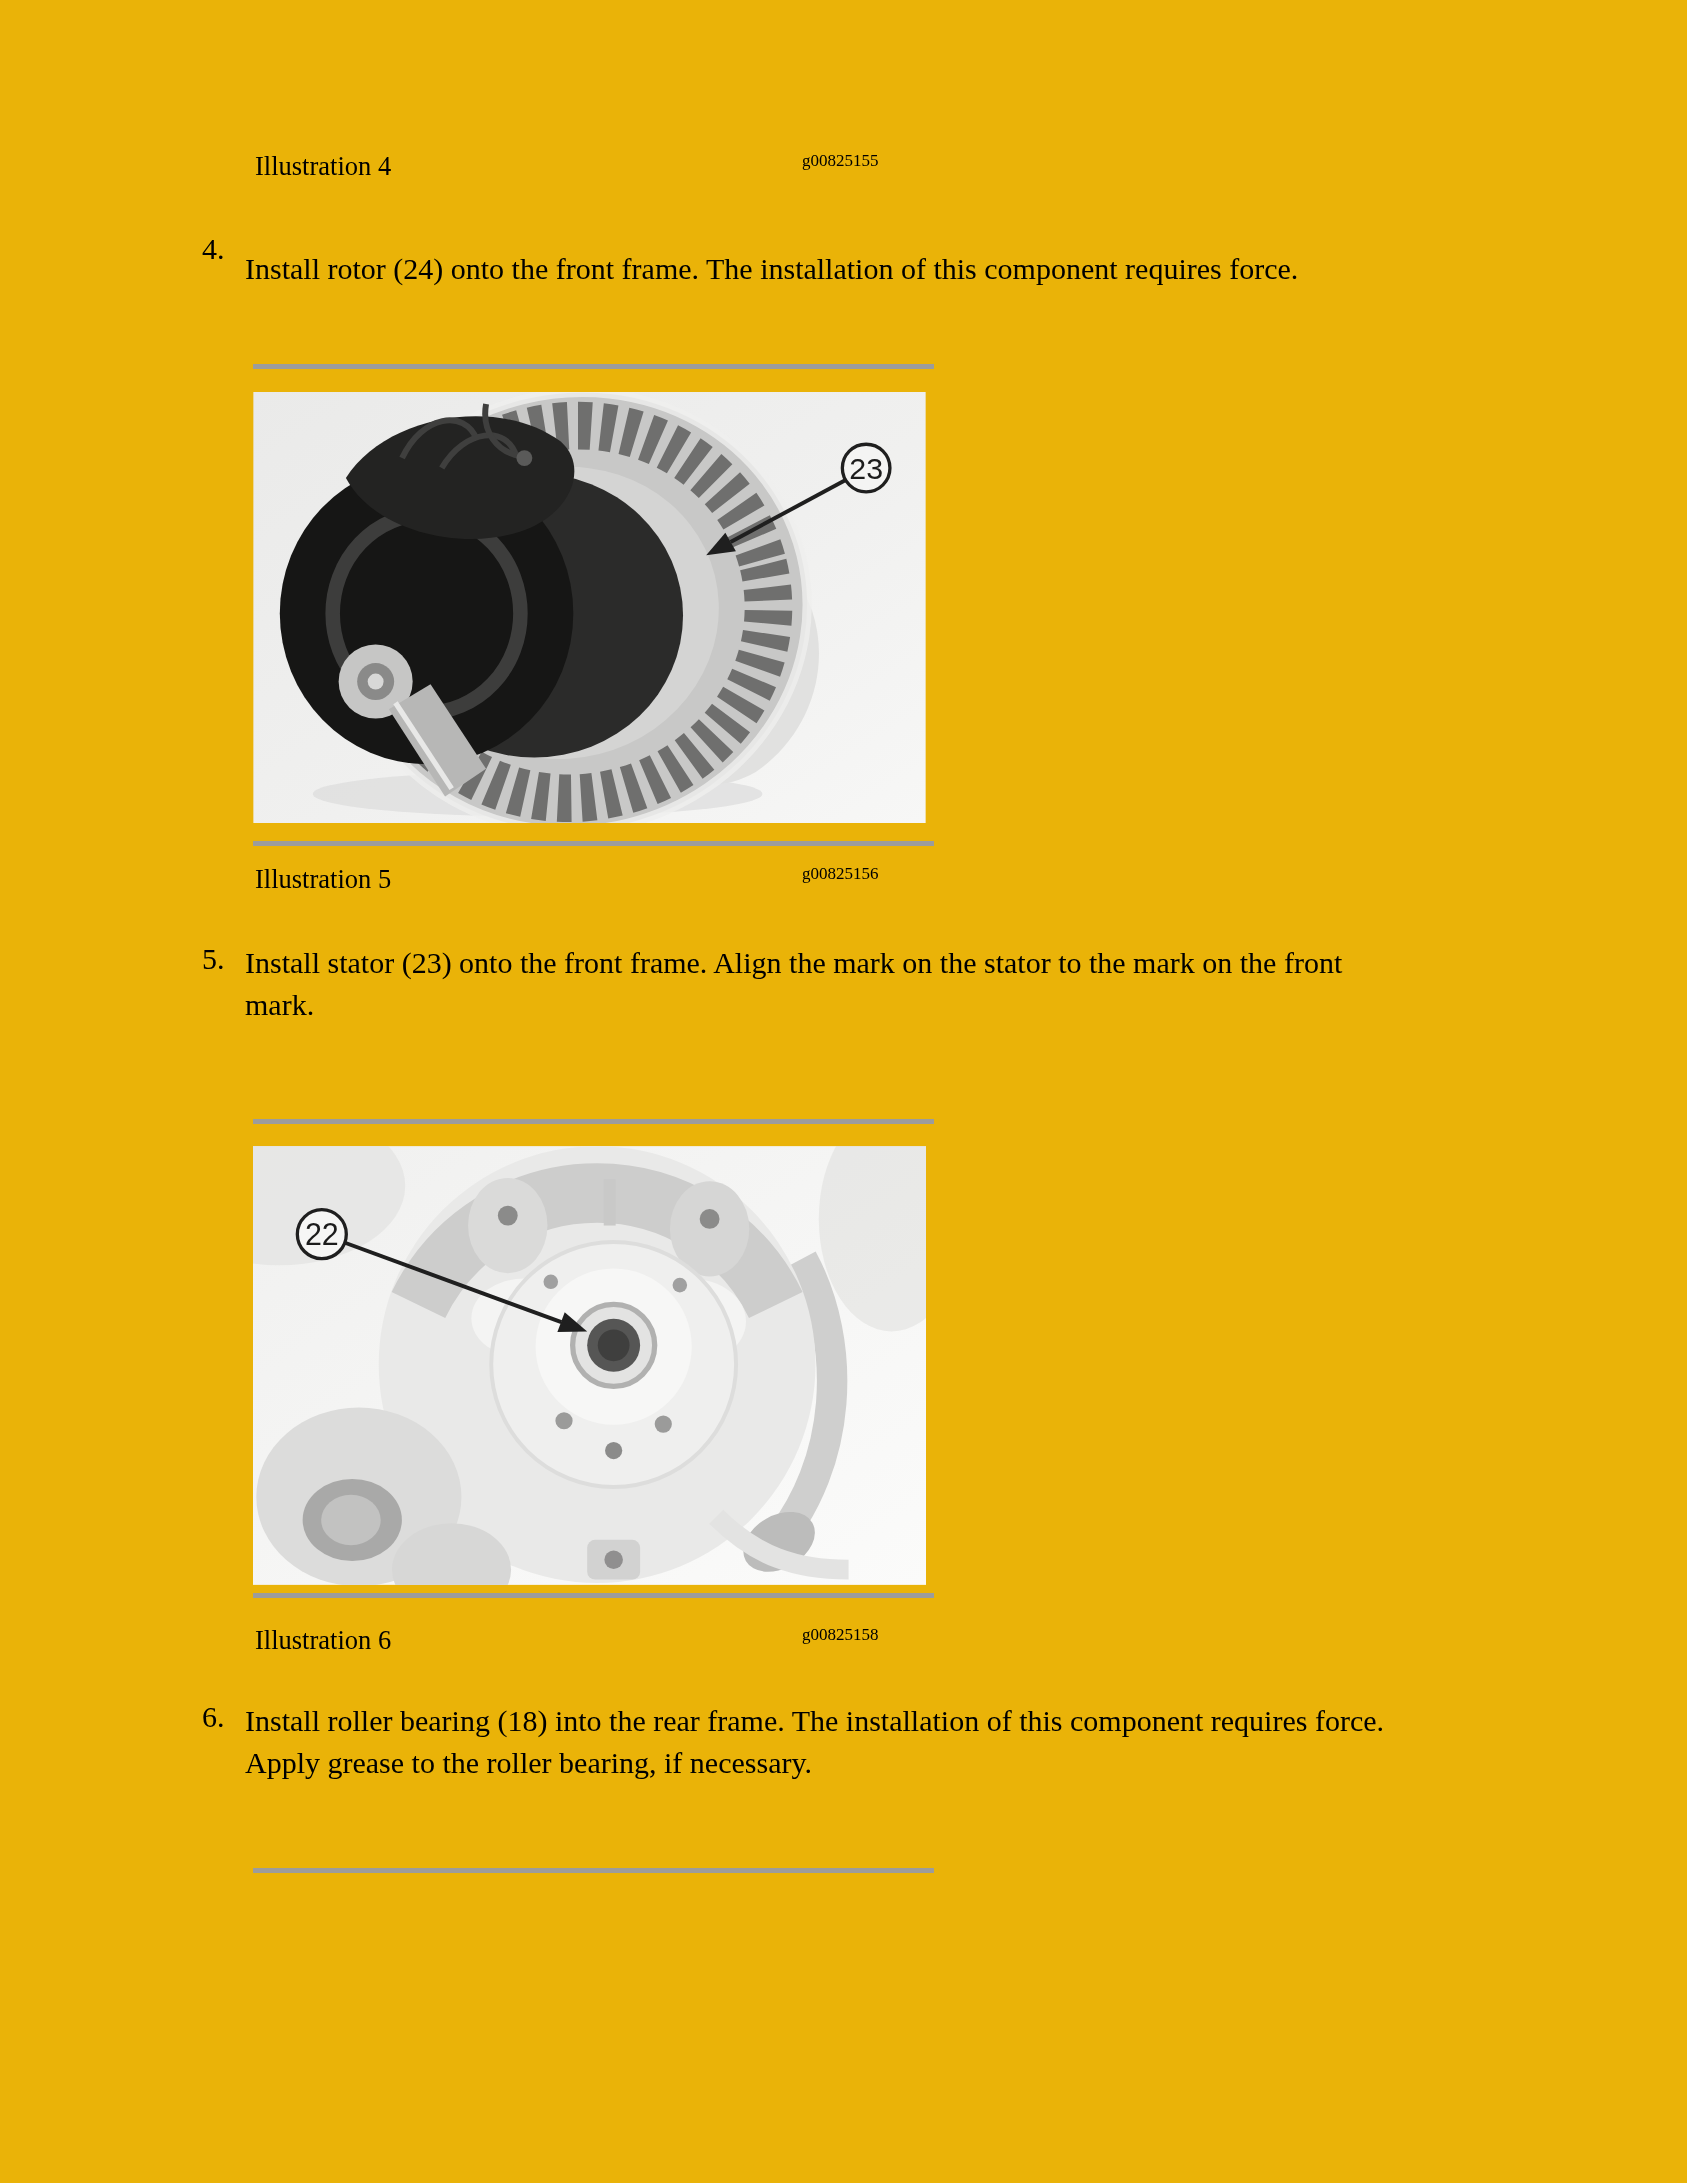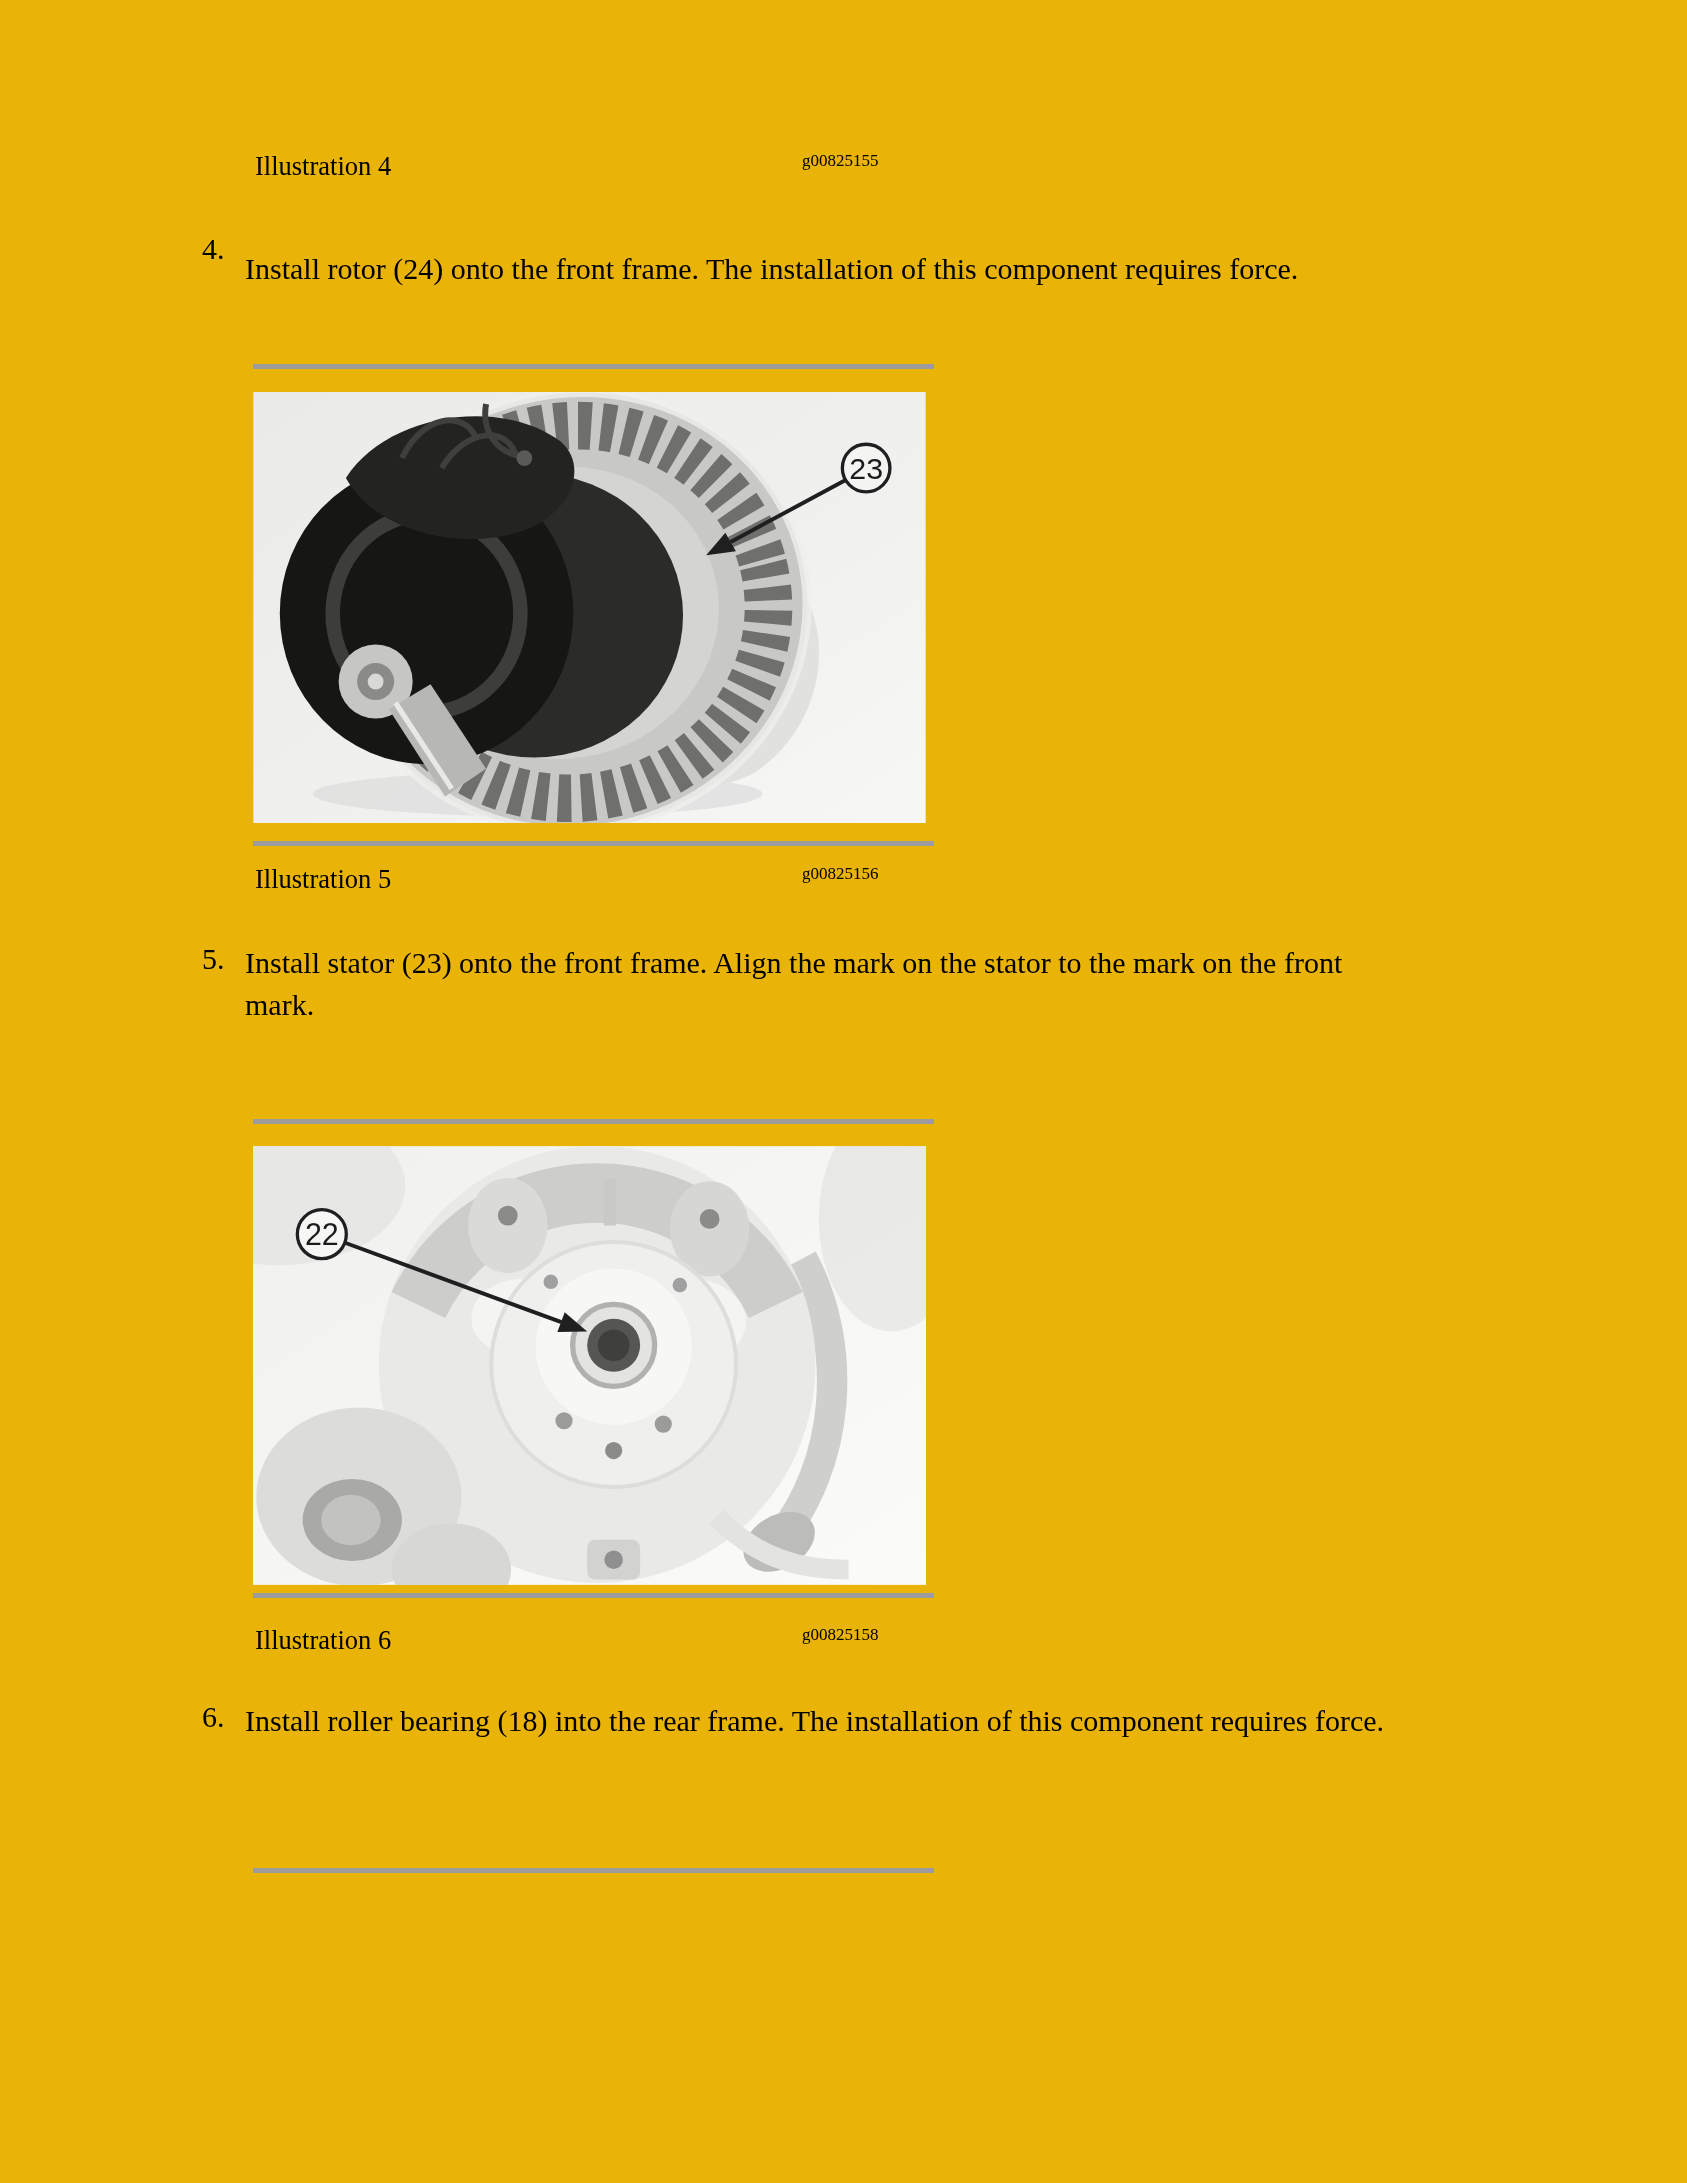--- a/index.html
+++ b/index.html
@@ -157,18 +157,19 @@
   <div class="abs" style="left:255px;top:1625px;">
     <span class="caption-label">Illustration 6</span>
   </div>
   <div class="abs" style="left:802px;top:1625px;">
     <span class="caption-gnum">g00825158</span>
   </div>
 
   <div class="abs step-num" style="left:202px;top:1700px;">6.</div>
   <div class="abs step-text" style="left:245px;top:1700px;width:1290px;">
     <div class="step-line">Install roller bearing (18) into the rear frame. The installation of this component requires force.</div>
+    <div class="step-line">Apply grease to the roller bearing, if necessary.</div>
   </div>
 
   <div class="abs bar" style="left: 253px; top: 1868px; width: 681px; background: rgb(156, 156, 156);"></div>
 
 </div>
 
 
 </body></html>

